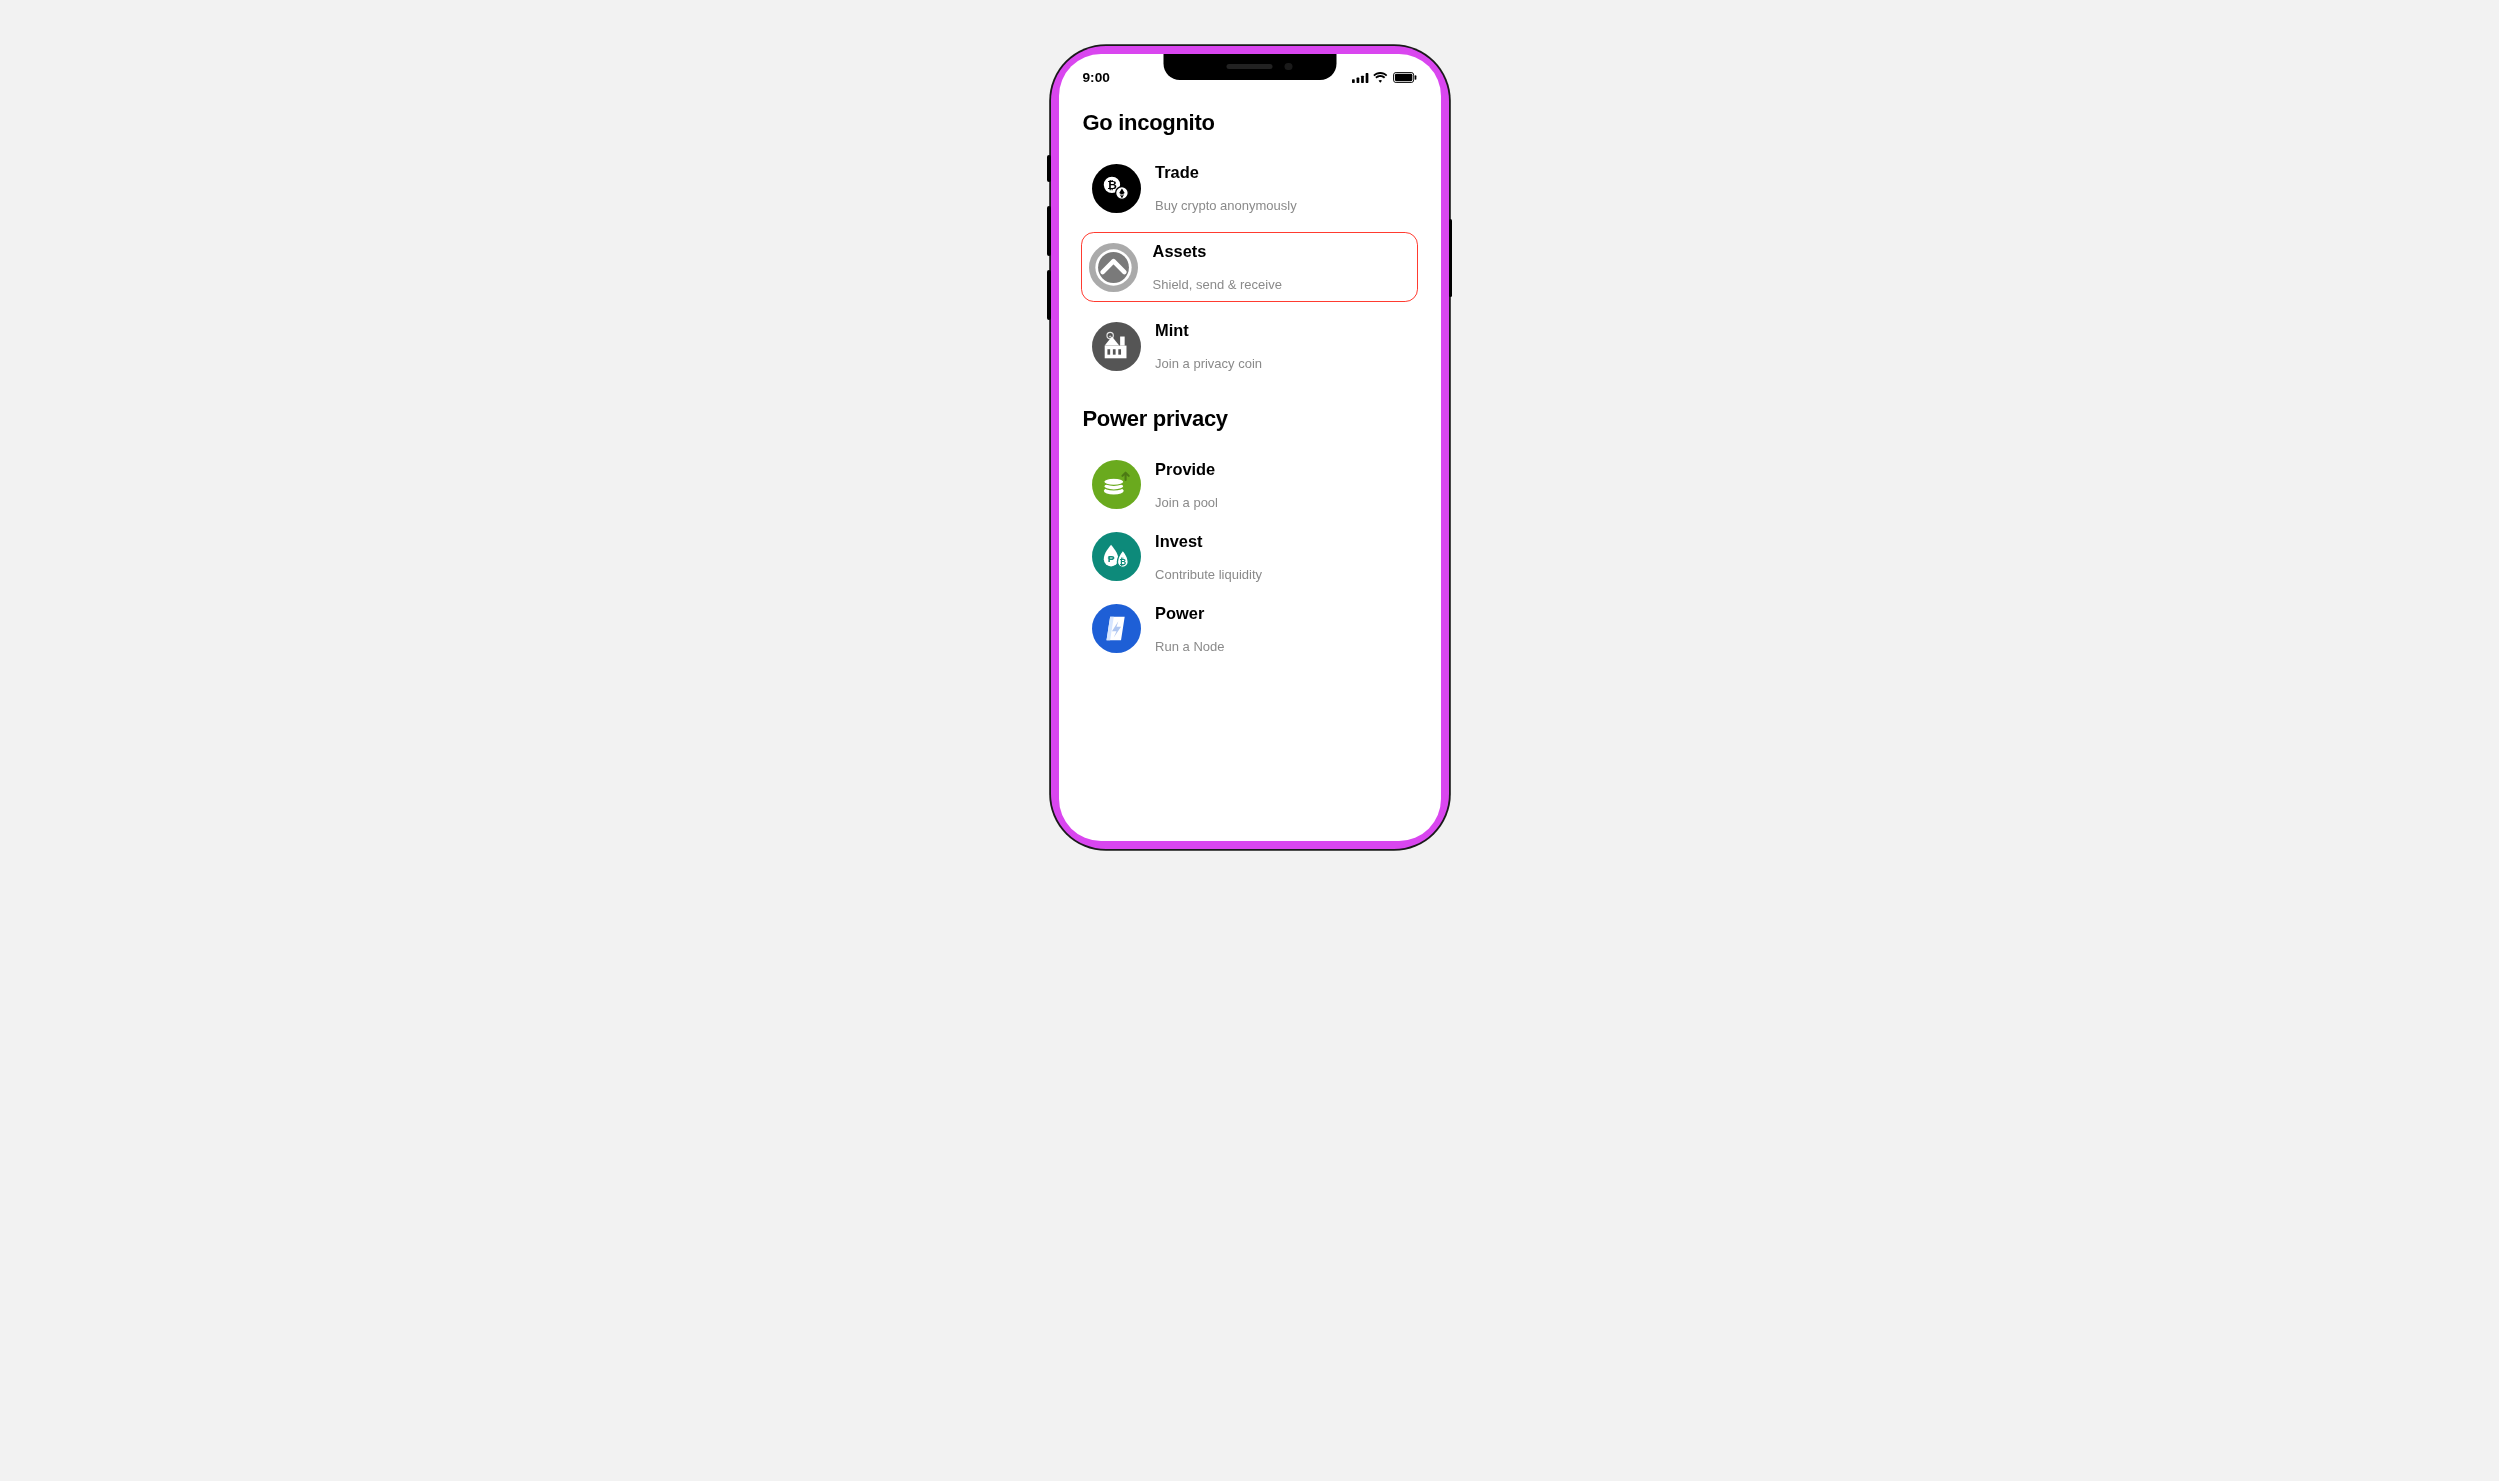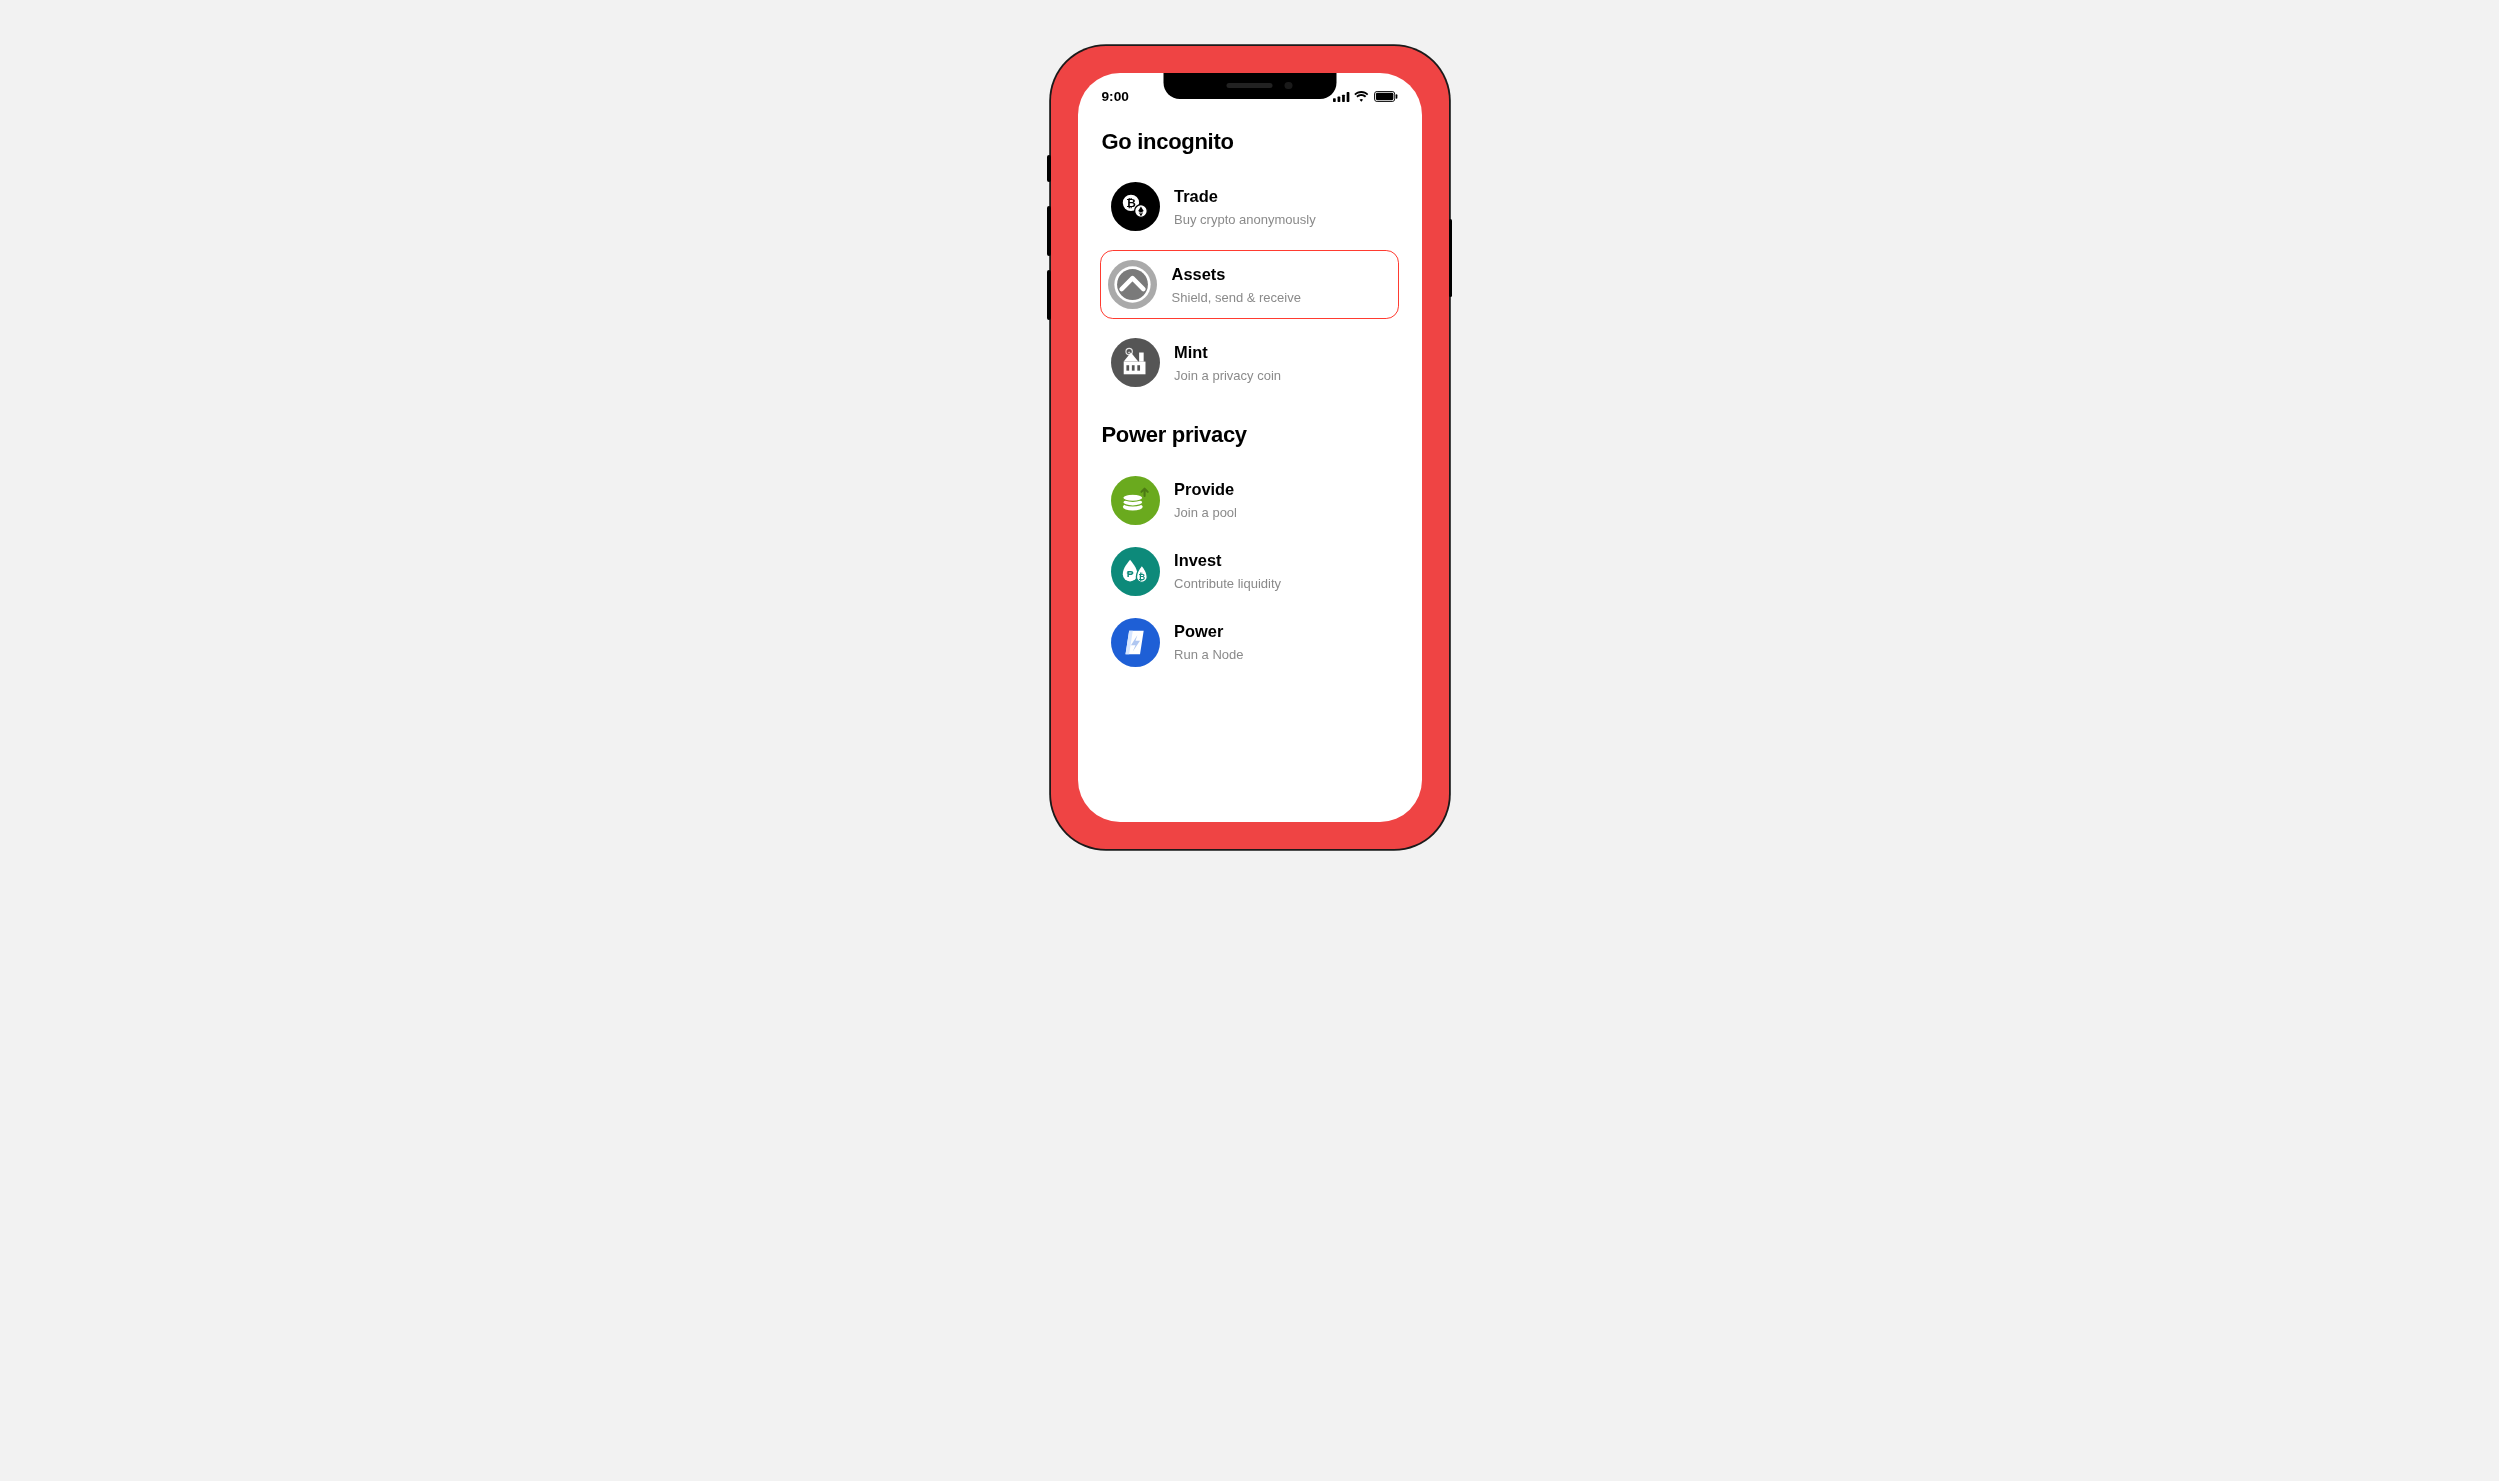--- a/index.html
+++ b/index.html
@@ -1,36 +1,36 @@
 <!DOCTYPE html>
 <html style="font-size:14.6px"><head>
 <meta charset="utf-8">
 <style>
 *{box-sizing:border-box;margin:0;padding:0}
 html,body{width:100%;height:100%}
 body{background:#f2f2f2;font-family:-apple-system,BlinkMacSystemFont,"Segoe UI",Helvetica,Arial,sans-serif;display:flex;justify-content:center;padding-top:46px;overflow:hidden}
-.phone{width:398px;height:803px;background:#ef4444;border-radius:55px;padding:27px;position:relative;box-shadow:0 0 0 1.8px #1a1a1a}
+.phone{width:398px;height:803px;background:#d946ef;border-radius:55px;padding:8px;position:relative;box-shadow:0 0 0 1.8px #1a1a1a}
 .side-btn{position:absolute;background:#000;border-radius:2.7px}
 .sbl1{left:-3.6px;top:109px;width:3.6px;height:27px}
 .sbl2{left:-3.6px;top:160px;width:3.6px;height:50px}
 .sbl3{left:-3.6px;top:224px;width:3.6px;height:50px}
 .sbr{right:-3.6px;top:173px;width:3.6px;height:78px}
 .screen{width:100%;height:100%;background:#fff;border-radius:42px;overflow:hidden;position:relative}
 .notch{position:absolute;top:0;left:50%;transform:translateX(-50%);width:173px;height:25.5px;background:#000;border-bottom-left-radius:16.4px;border-bottom-right-radius:16.4px;z-index:10;display:flex;align-items:center;justify-content:center;gap:27px}
 .speaker{width:46px;height:4.6px;background:#222;border-radius:2.7px}
 .camera{width:7.3px;height:7.3px;background:#1a1a1a;border-radius:50%;position:absolute;right:44px}
 .status-bar{display:flex;justify-content:space-between;align-items:center;padding:11px 24px 0;height:36px;font-size:13.7px;font-weight:600;color:#000}
 .status-right{display:flex;align-items:center;gap:4.6px}
 .content{padding:20px 24px 0}
 .section-title{font-size:22px;font-weight:700;color:#000;margin-bottom:16.4px;letter-spacing:-0.3px}
 .items{display:flex;flex-direction:column;gap:0}
 .item{display:flex;align-items:center;gap:14.6px;padding:11px 9px;border-radius:12.8px;cursor:pointer}
 .item.highlighted{border:1.8px solid #ff3b30;padding:9px 7.3px;margin:8px -1.8px}
 .icon-wrap{width:49px;height:49px;flex-shrink:0;display:flex;align-items:center;justify-content:center}
-.item-text{display:flex;flex-direction:column;gap:6px}
+.item-text{display:flex;flex-direction:column;gap:16px}
 .item-title{font-size:16.4px;font-weight:600;color:#000}
 .item-sub{font-size:13px;color:#8a8a8a}
 .section2{margin-top:24px}
 svg{display:block}
 </style>
 </head>
 <body>
 
 <div class="phone">
   <div class="side-btn sbl1"></div>

